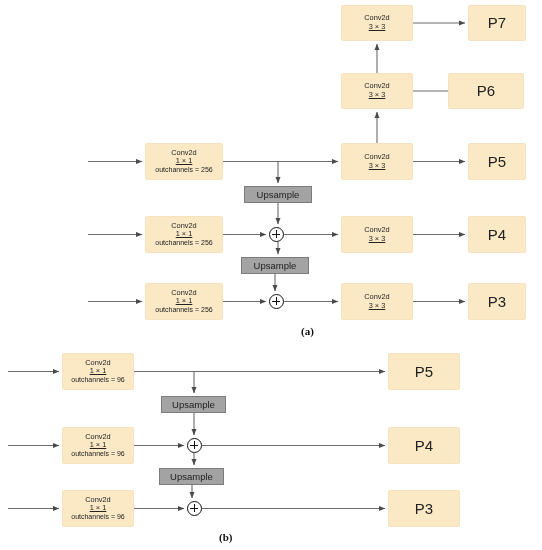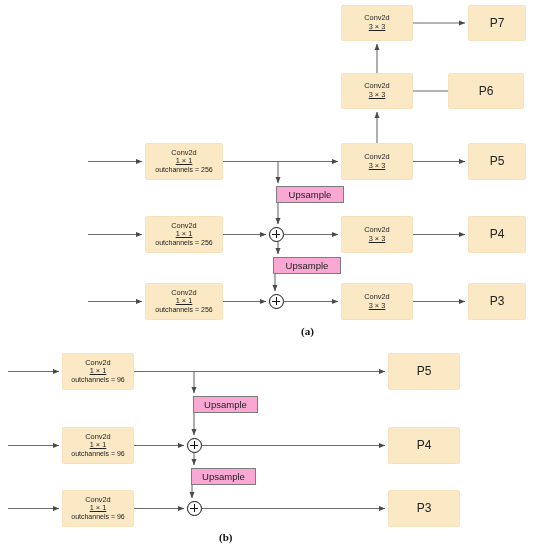--- a/index.html
+++ b/index.html
@@ -9,25 +9,25 @@
   svg#wires{position:absolute;left:0;top:0;width:542px;height:550px;pointer-events:none;}
 
   .node{position:absolute;box-sizing:border-box;
         background:#fbe9c6;border:1px solid #f6e2bd;border-radius:2px;
         display:flex;flex-direction:column;align-items:center;justify-content:center;
         line-height:1.18;text-align:center;}
   .node .l1{font-size:7.4px;}
   .node .l2{font-size:7.4px;text-decoration:underline;}
   .node .l3{font-size:7.0px;}
   .node.big{font-size:15px;}
-  .node.big .l1{font-size:12px;}
+  .node.big .l1{font-size:15px;}
 
-  .ups{position:absolute;box-sizing:border-box;background:#f9a8d4;
+  .ups{position:absolute;box-sizing:border-box;background:#a3a3a3;
        border:1px solid #7c7c7c;display:flex;align-items:center;justify-content:center;
-       font-size:9.5px;color:#1d1d1d;margin-left:32px;}
+       font-size:9.5px;color:#1d1d1d;}
 
   .plus{position:absolute;box-sizing:border-box;width:15px;height:15px;border-radius:50%;
         background:#fff;border:1.6px solid #111;}
   .plus::before,.plus::after{content:"";position:absolute;background:#111;}
   .plus::before{left:2.2px;top:5.6px;width:8.2px;height:1.5px;}
   .plus::after{top:2.2px;left:5.6px;height:8.2px;width:1.5px;}
 
   .caption{position:absolute;font-family:"Liberation Serif","DejaVu Serif",serif;
            font-weight:bold;font-size:11px;color:#111;}
 </style>

